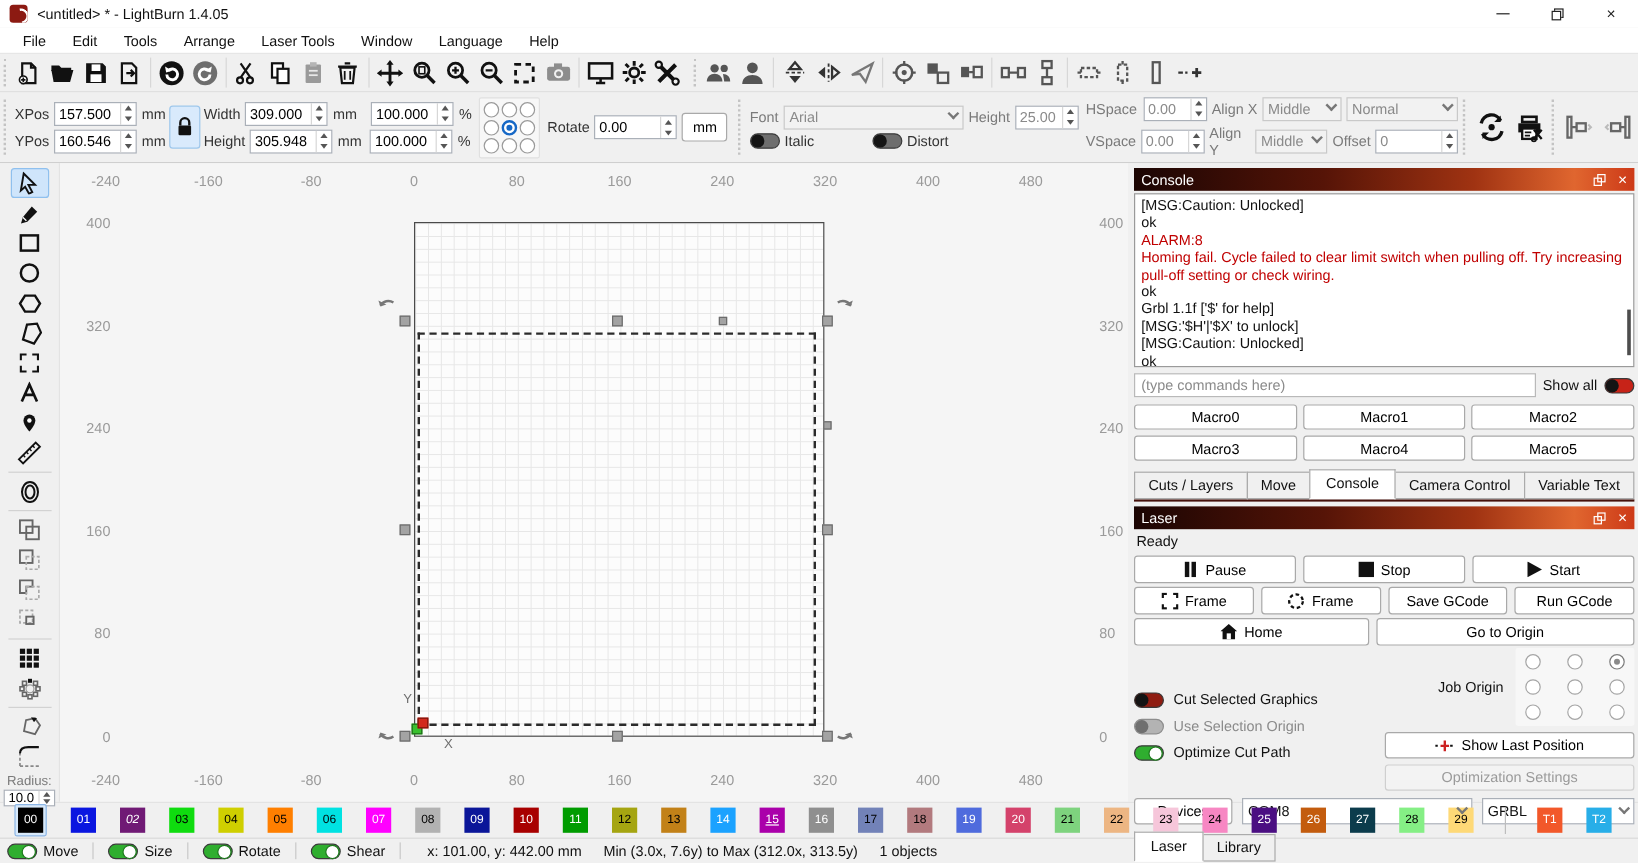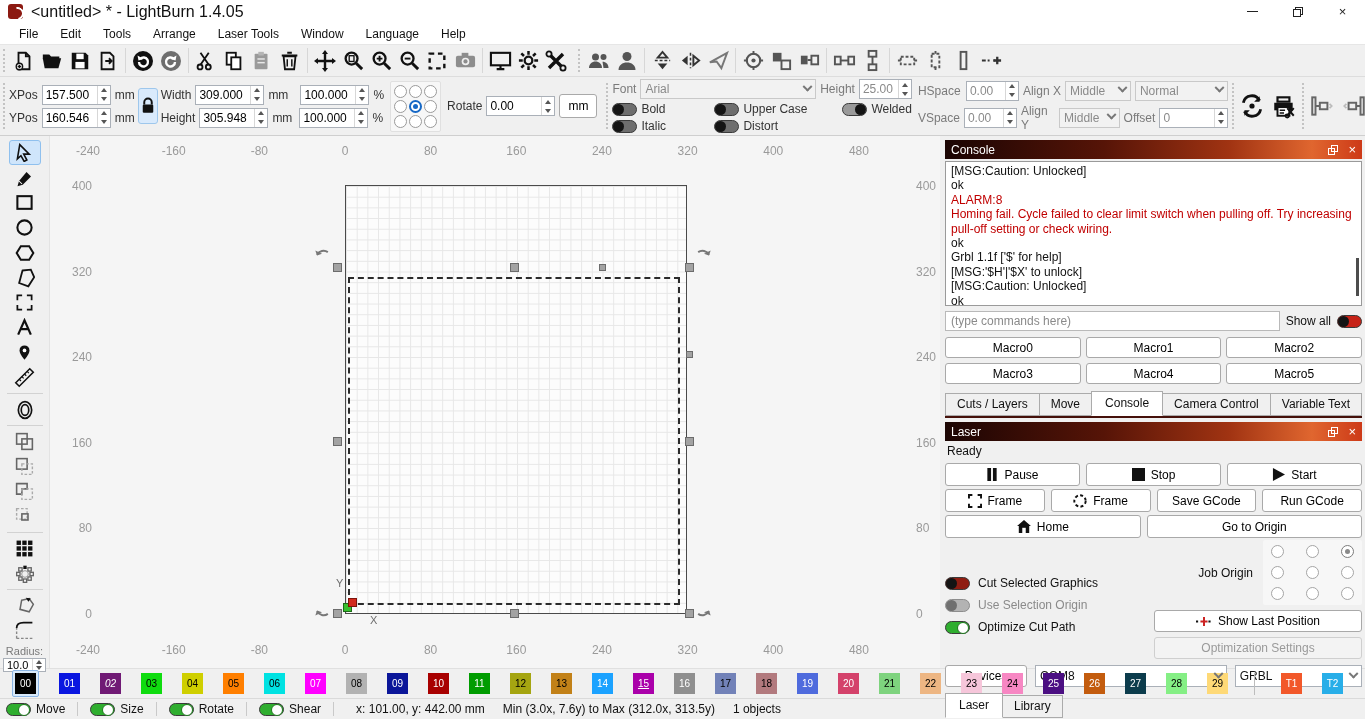--- a/index.html
+++ b/index.html
@@ -3,21 +3,21 @@
 <meta charset="utf-8">
 <style>
 *{margin:0;padding:0;box-sizing:border-box}
 html,body{width:1365px;height:719px;overflow:hidden;background:#f0f0f0;color:#111;
   font-family:"Liberation Sans",sans-serif;font-size:12px}
 svg{display:block}
 
 .titlebar{height:23px;background:#fff;display:flex;align-items:center;padding-left:8px}
 .app-logo{width:15px;height:15px;border-radius:3px;background:#8c1a12;margin-right:8px;position:relative;overflow:hidden;flex:none}
 .app-logo::after{content:"";position:absolute;left:3px;top:3px;width:9px;height:9px;border:2px solid #fff;border-radius:50%;border-left-color:transparent;border-bottom-color:transparent;transform:rotate(35deg)}
-.win-title{font-size:16px}
+.win-title{font-size:12px}
 .win-ctrls{margin-left:auto;display:flex;height:100%}
 .win-btn{width:45px;height:100%;display:flex;align-items:center;justify-content:center;font-size:13px;color:#222}
 .win-btn .bar{width:11px;height:1px;background:#222}
 .restore{position:relative;width:10px;height:10px}
 .restore i{position:absolute;border:1px solid #222;width:8px;height:8px;background:#fff}
 .restore i:first-child{left:2px;top:0}
 .restore i:last-child{left:0;top:2px}
 .menubar{height:22px;background:#fff;display:flex;align-items:center;padding-left:8px;border-bottom:1px solid #e6e6e6}
 .menu-item{padding:0 11px;height:100%;display:flex;align-items:center;cursor:default}
 
@@ -530,34 +530,20 @@
             </i>
             <i>
               <span class="tri-d"></span>
             </i>
           </div>
         </div>
     </div>
     <div class="crow" style="gap:10px">
       <span class="crow" style="width:92px">
           <span class="tg"></span>
-          <span class="lbl">Bold</span>
-        </span>
-      <span class="crow" style="width:118px">
-          <span class="tg"></span>
-          <span class="lbl">Upper Case</span>
-        </span>
-      <span class="crow">
-          <span class="tg kright"></span>
-          <span class="lbl">Welded</span>
-        </span>
-    </div>
-    <div class="crow" style="gap:10px">
-      <span class="crow" style="width:92px">
-          <span class="tg"></span>
           <span class="lbl">Italic</span>
         </span>
       <span class="crow">
           <span class="tg"></span>
           <span class="lbl">Distort</span>
         </span>
     </div>
   </div>
   <div class="cluster" style="width:322px">
     <div class="crow">

